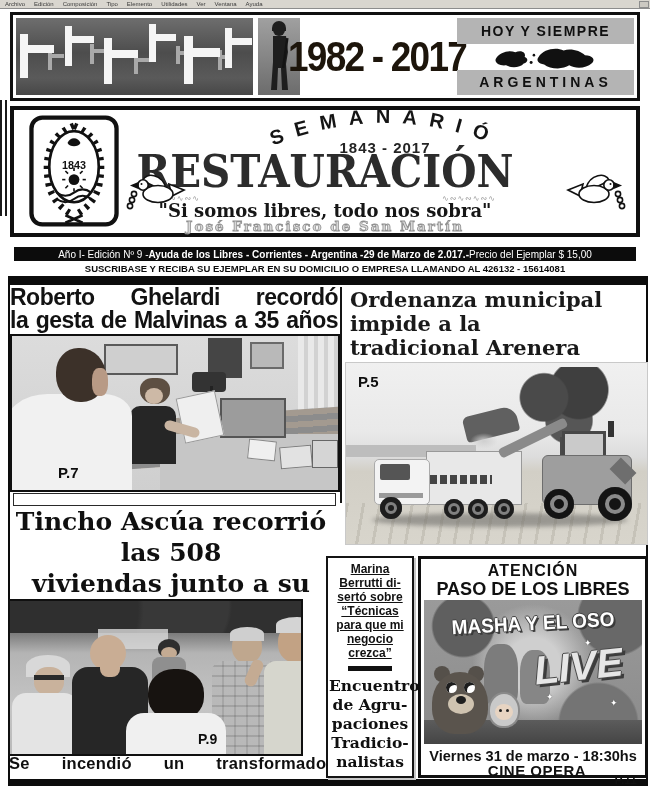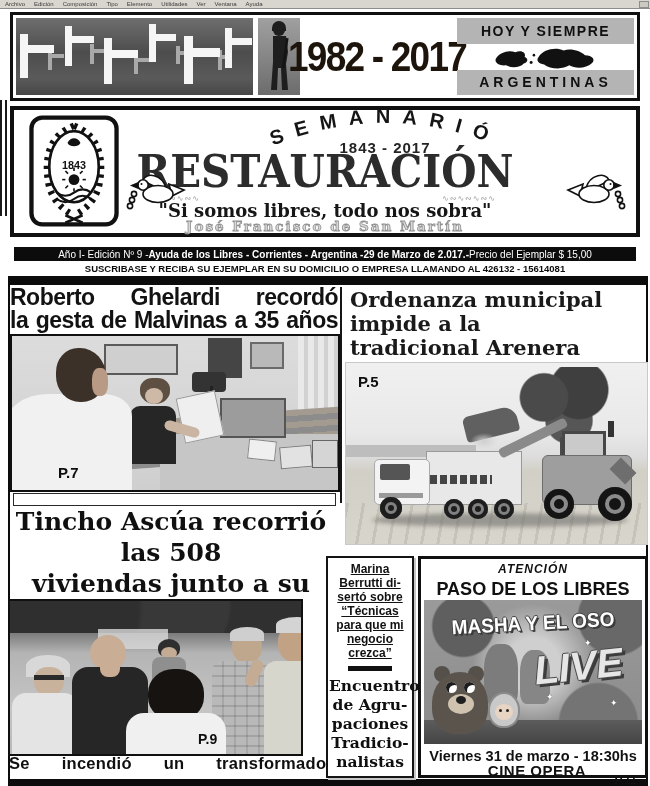--- a/index.html
+++ b/index.html
@@ -76,21 +76,21 @@
   .caption-box{left:13px;top:493px;width:321px;height:11px;border:1px solid #2a2a2a;background:#fff;}
 
   
   .sidebox{left:326px;top:556px;width:88px;height:222px;border:2px solid #141414;background:#fff;box-sizing:border-box;
            text-align:center;padding:4px 1px;box-shadow:2px 2px 0 #c6c6c6;}
   .lect div{font-weight:800;font-size:12px;line-height:14px;text-decoration:underline;}
   .sep{width:44px;height:5px;background:#111;margin:6px auto 5px;}
   .meet div{font-family:"DejaVu Serif",serif;font-weight:600;font-size:15.5px;line-height:19px;color:#101010;}
 
   .event{left:418px;top:556px;width:230px;height:222px;border:3px solid #101010;background:#fff;box-sizing:border-box;}
-  .ev1{left:0;top:3px;width:224px;text-align:center;font-weight:800;font-size:12px;letter-spacing:1px;font-style:italic;}
+  .ev1{left:0;top:3px;width:224px;text-align:center;font-weight:800;font-size:16px;letter-spacing:1px;}
   .ev2{left:0;top:19px;width:224px;text-align:center;font-weight:800;font-size:19px;transform:scaleX(.95);white-space:nowrap;}
   .poster{left:3px;top:41px;width:218px;height:144px;overflow:hidden;
           background:radial-gradient(circle at 18% 18%,#5f5f5f 0 14%,transparent 15%),
                      radial-gradient(circle at 88% 12%,#686868 0 16%,transparent 17%),
                      radial-gradient(circle at 80% 85%,#747474 0 18%,transparent 19%),
                      radial-gradient(circle at 50% 45%,#cfcfcf 0 20%,transparent 45%),
                      linear-gradient(180deg,#9a9a9a,#8b8b8b);}
   .poster-title{position:absolute;left:0;top:12px;width:218px;text-align:center;font-weight:900;font-size:20px;color:#fff;
                 transform:rotate(-3deg) scaleX(.95);white-space:nowrap;
                 text-shadow:1px 0 #444,-1px 0 #444,0 1px #444,0 -1px #444,2px 2px 0 #3a3a3a;}

